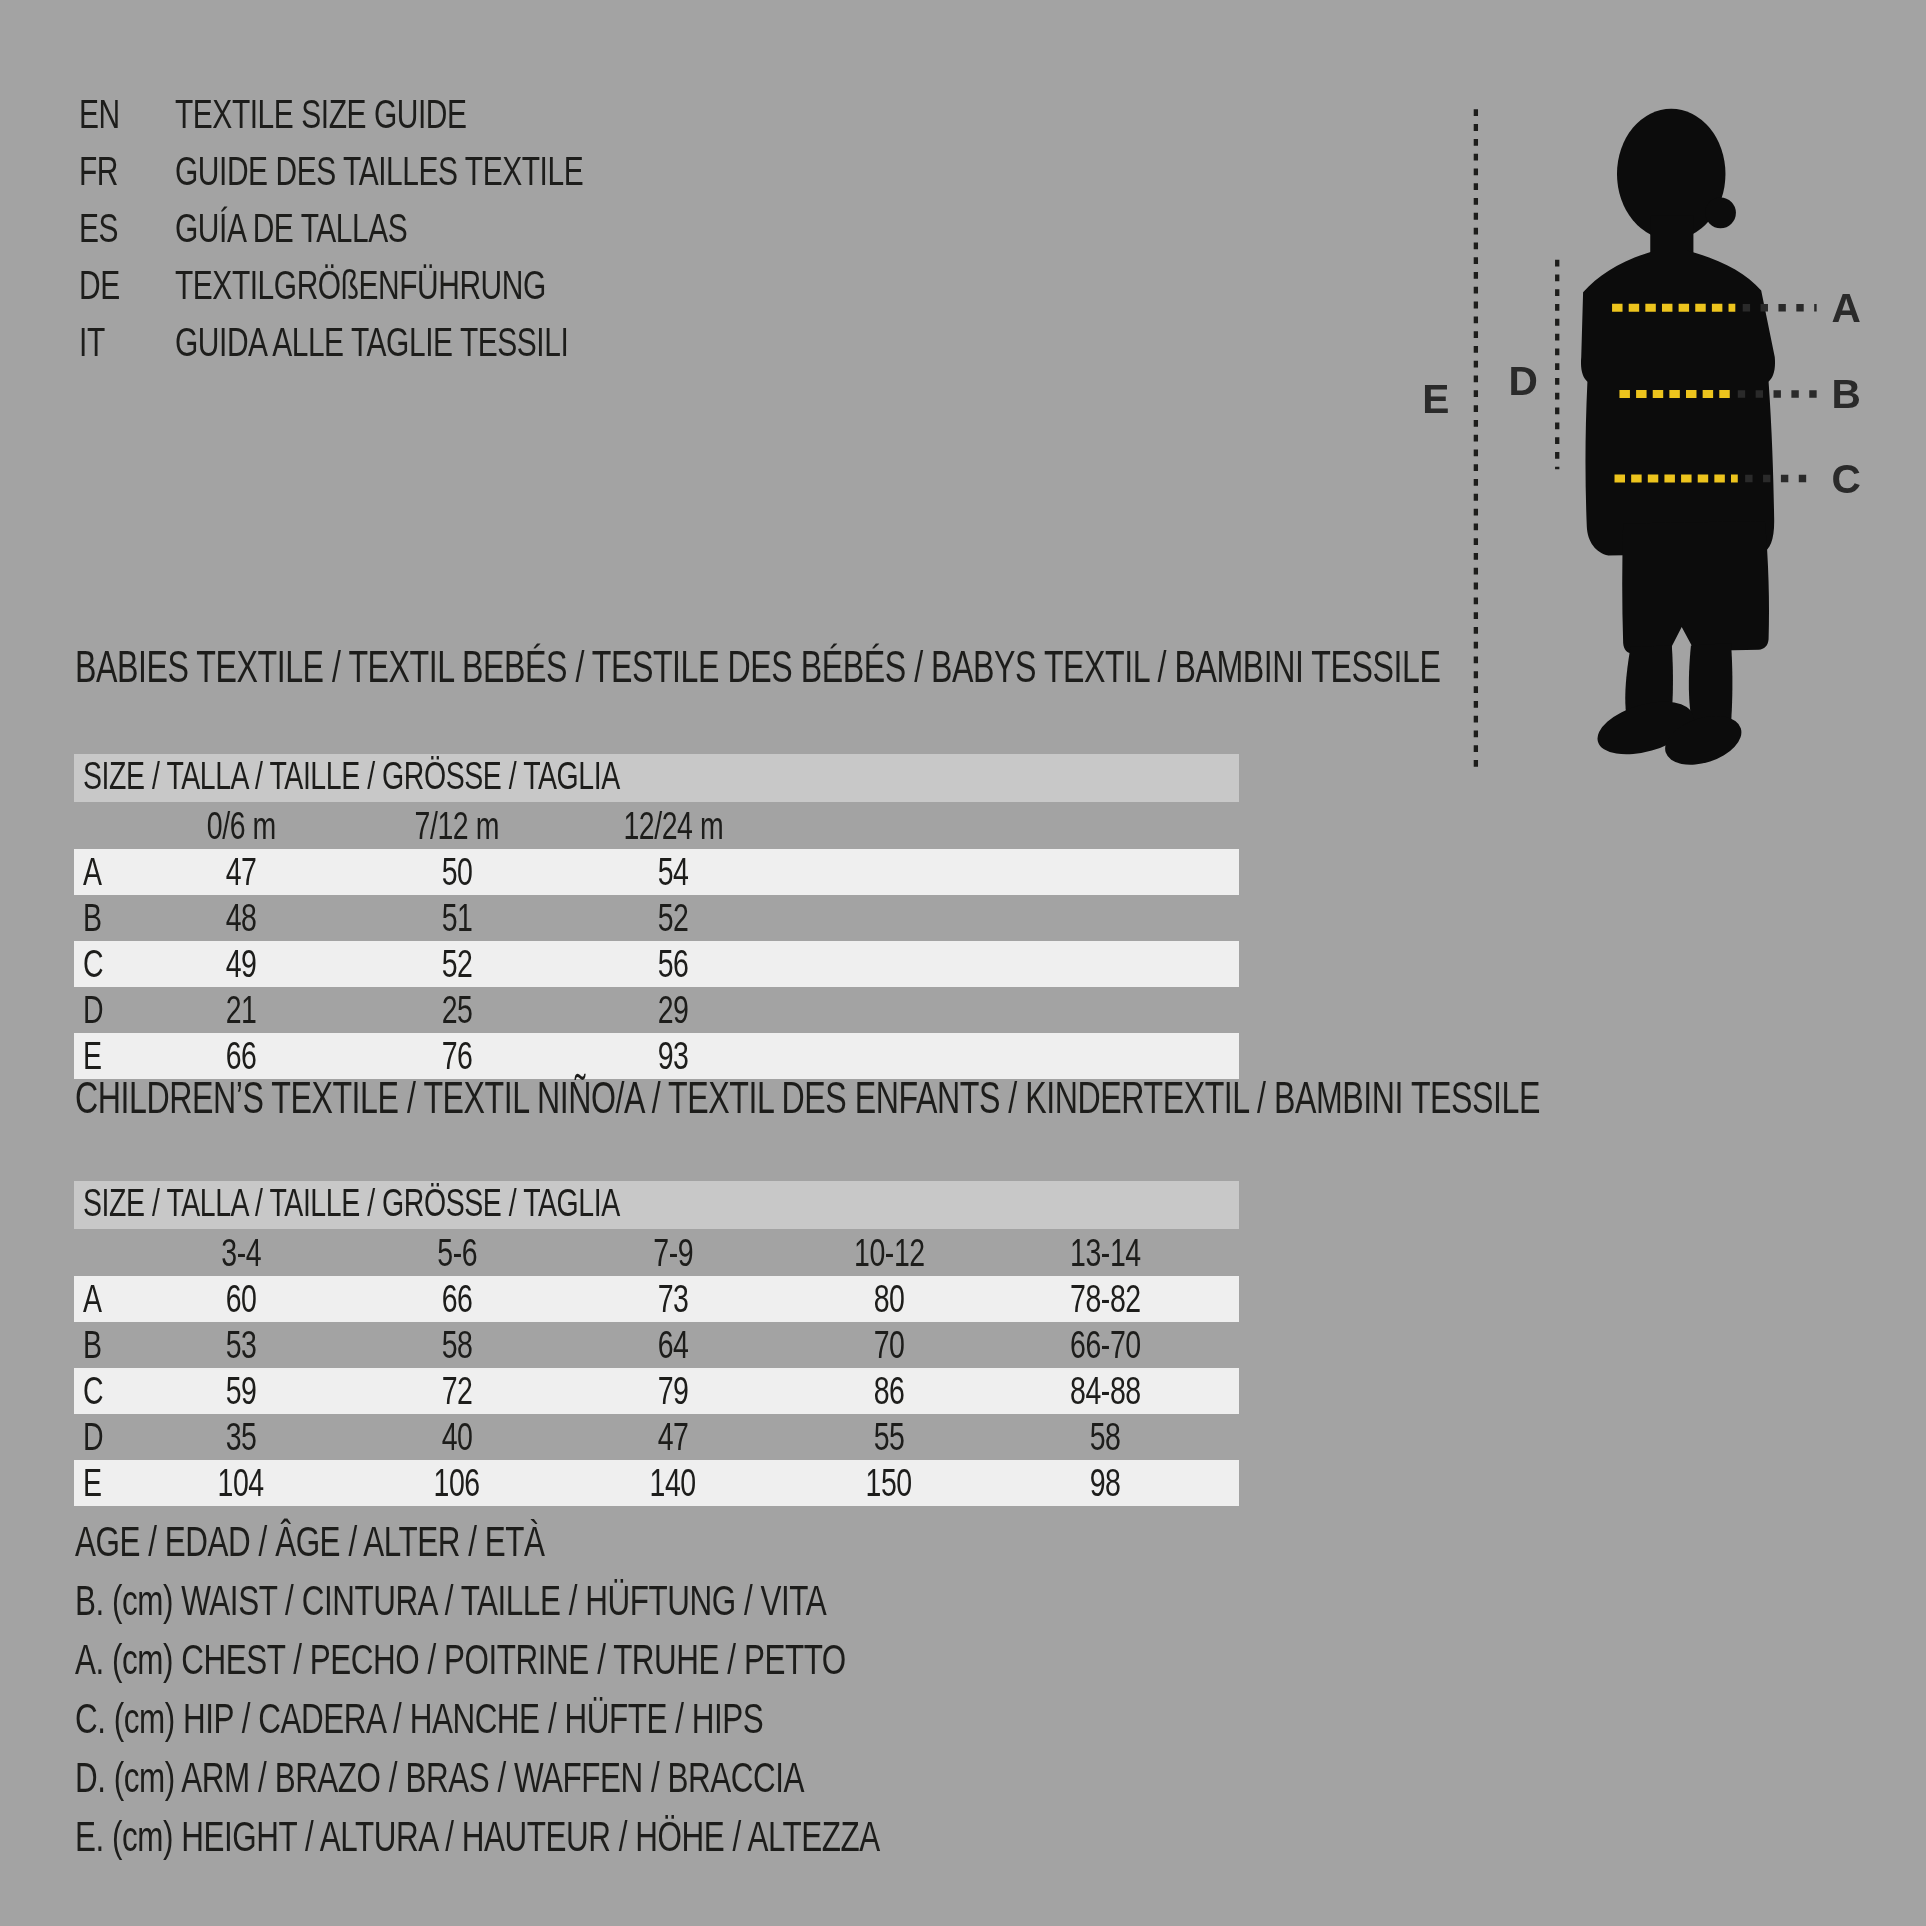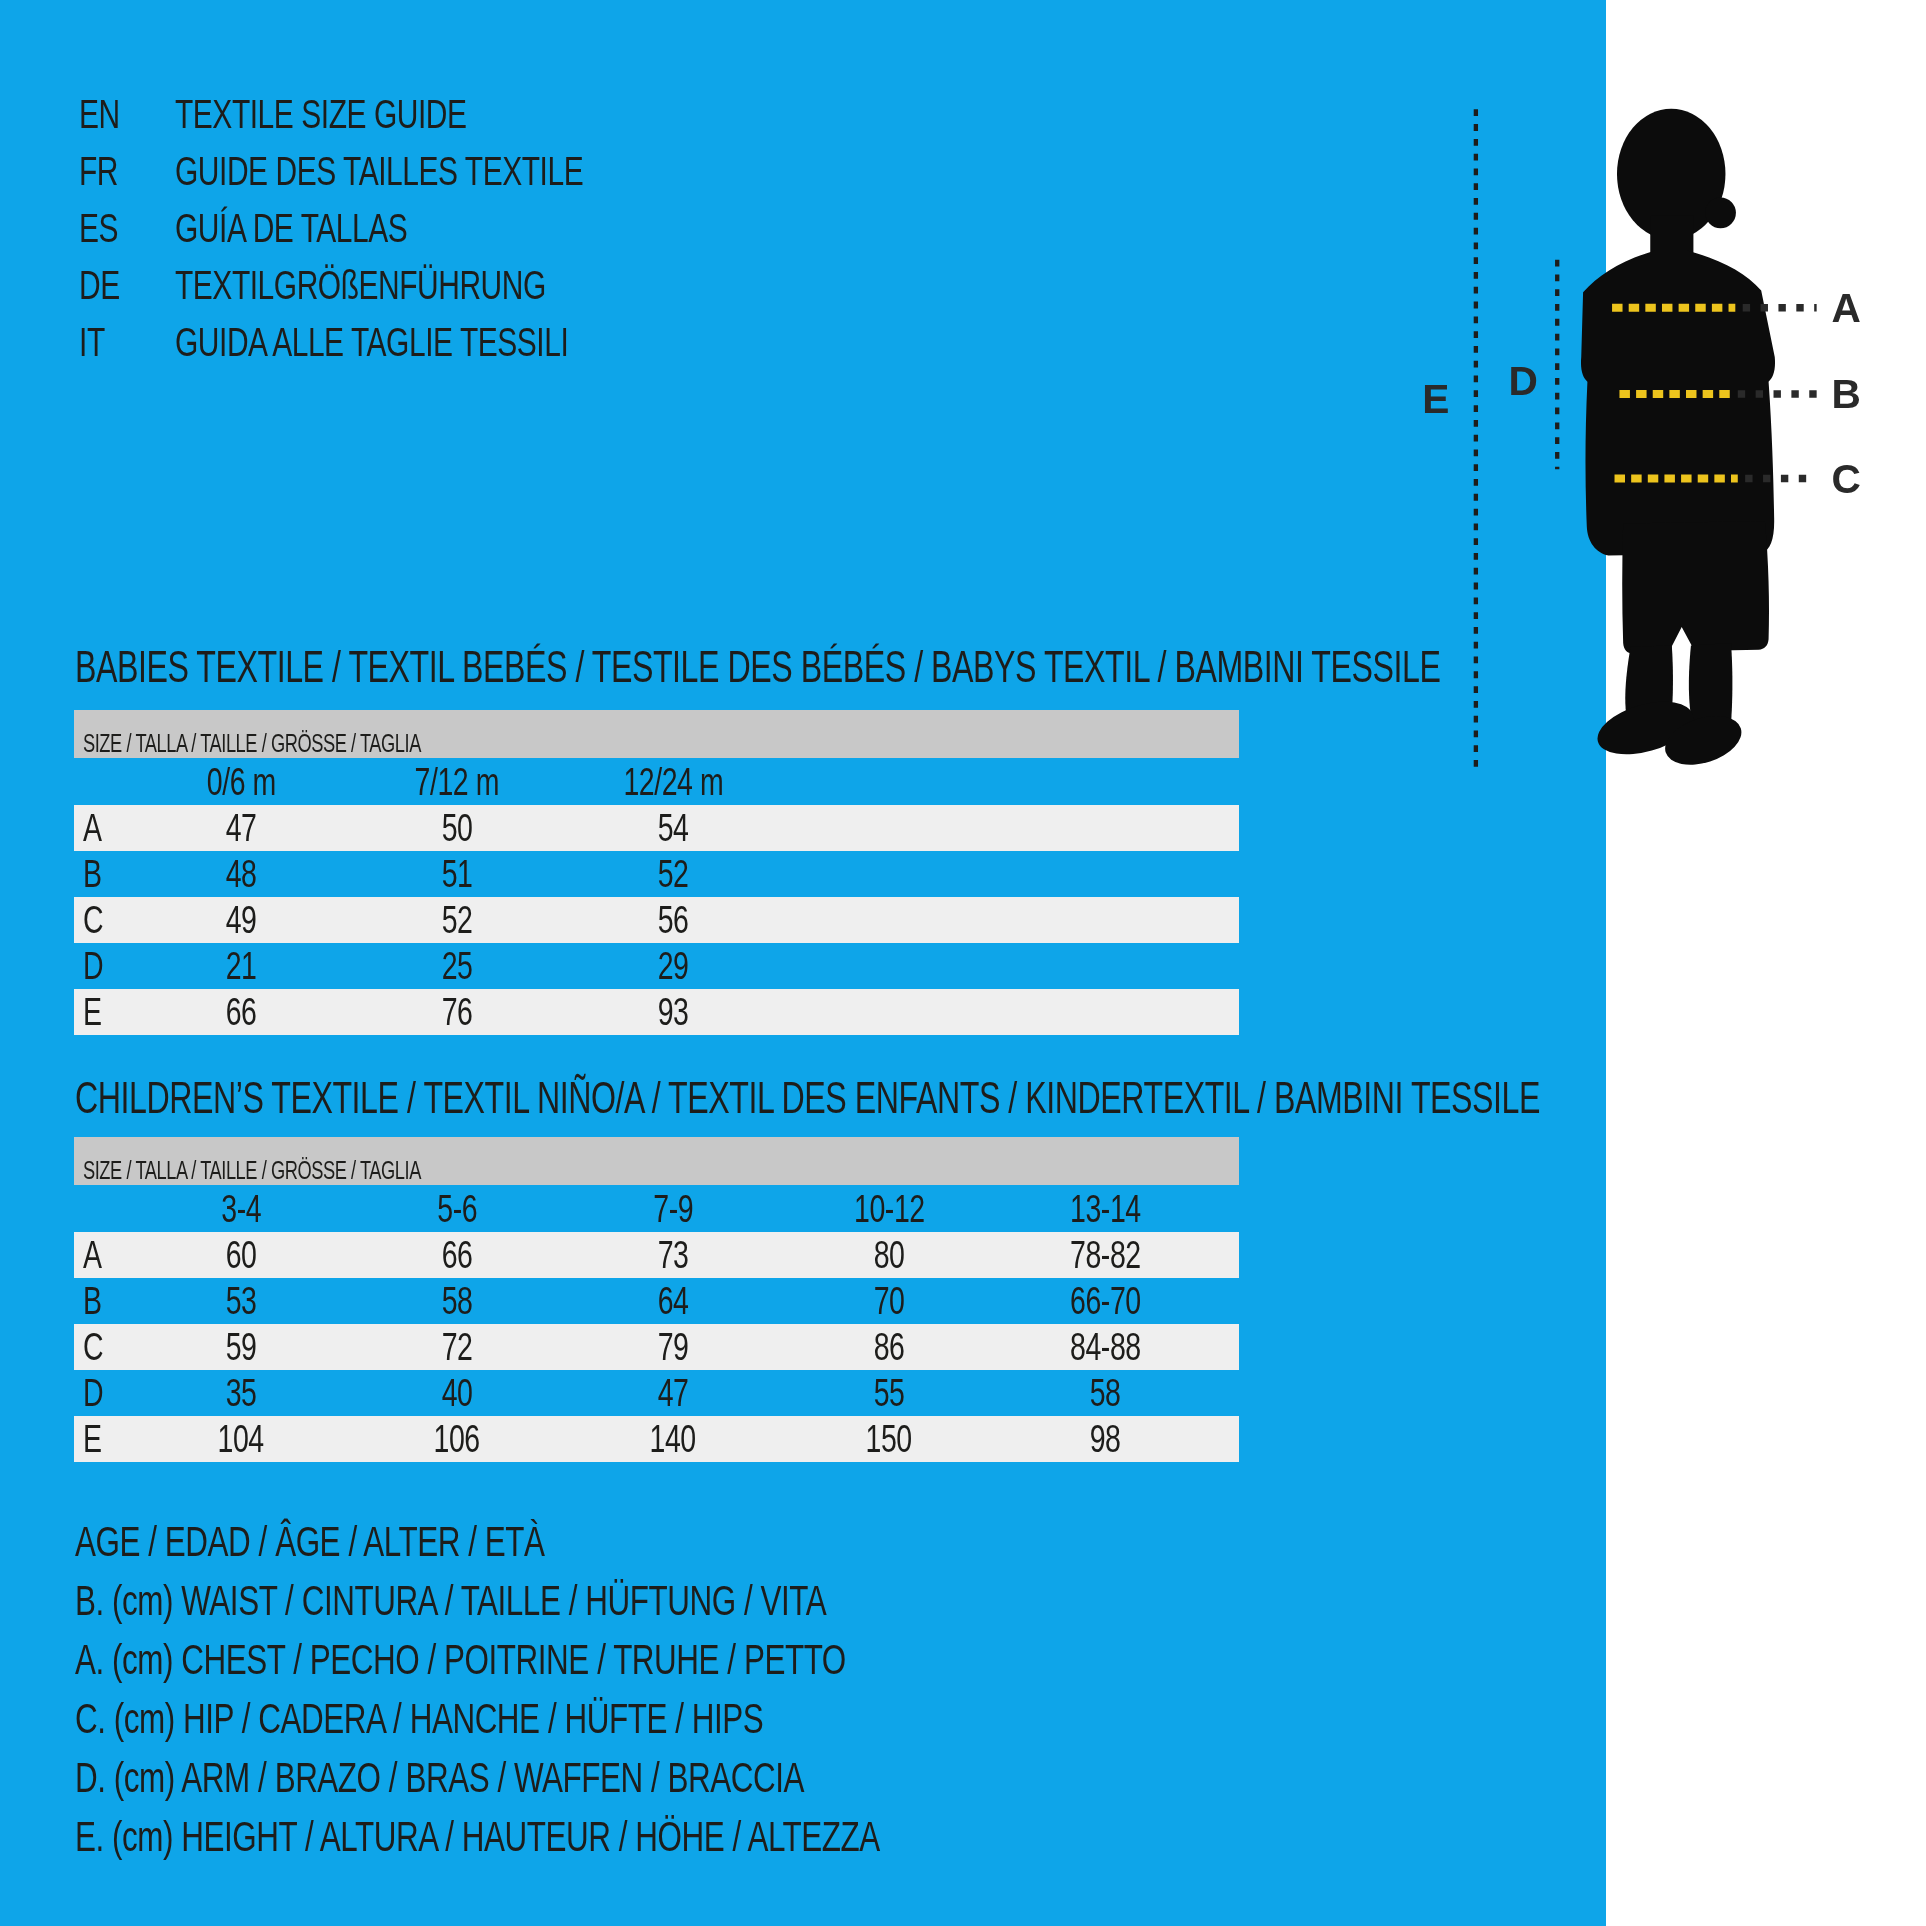--- a/index.html
+++ b/index.html
@@ -9,37 +9,37 @@
     --silhouette:#0c0c0c;
     --measure-yellow:#edc41d;
     --dash-dark:#2a2a2a;
   }
   html,body{margin:0;padding:0;}
   body{
     width:1926px;height:1926px;overflow:hidden;background:#ffffff;
     font-family:"Liberation Sans","DejaVu Sans",sans-serif;
     color:var(--ink);
   }
-  #page{position:relative;width:1606px;height:1926px;background:#0ea5e9;}
+  #page{position:relative;width:1926px;height:1926px;background:#a3a3a3;}
 
   
   .cx{display:inline-block;transform:scaleX(0.73);transform-origin:0 50%;white-space:nowrap;letter-spacing:-0.6px;}
   .cxc{display:inline-block;transform:scaleX(0.73);transform-origin:50% 50%;white-space:nowrap;letter-spacing:-0.6px;}
 
   
   #lang-block{position:absolute;left:79px;top:86px;}
   .lang-row{display:flex;height:57px;align-items:center;font-size:41px;}
   .lang-code{width:96px;flex:0 0 96px;}
 
   
   .section-title{position:absolute;left:75px;font-size:44px;line-height:49px;}
 
   
   .size-table{position:absolute;left:74px;width:1165px;}
-  .size-bar{height:48px;background:var(--bar-gray);display:flex;align-items:flex-end;padding-left:8.6px;box-sizing:border-box;font-size:25px;}
+  .size-bar{height:48px;background:var(--bar-gray);display:flex;align-items:flex-start;padding-left:8.6px;box-sizing:border-box;font-size:39px;margin-top:44px;}
   .thead-row{height:47px;display:flex;align-items:center;font-size:39px;}
   .trow{height:46px;display:flex;align-items:center;font-size:39px;}
   .stripe{background:var(--stripe-gray);}
   .rlabel{flex:0 0 59px;padding-left:8.6px;box-sizing:border-box;text-align:left;}
   .cell{flex:0 0 216px;text-align:center;}
 
   
   #legend{position:absolute;left:75px;top:1517px;}
   .legend-line{height:59px;display:flex;align-items:flex-start;font-size:43px;}
 

